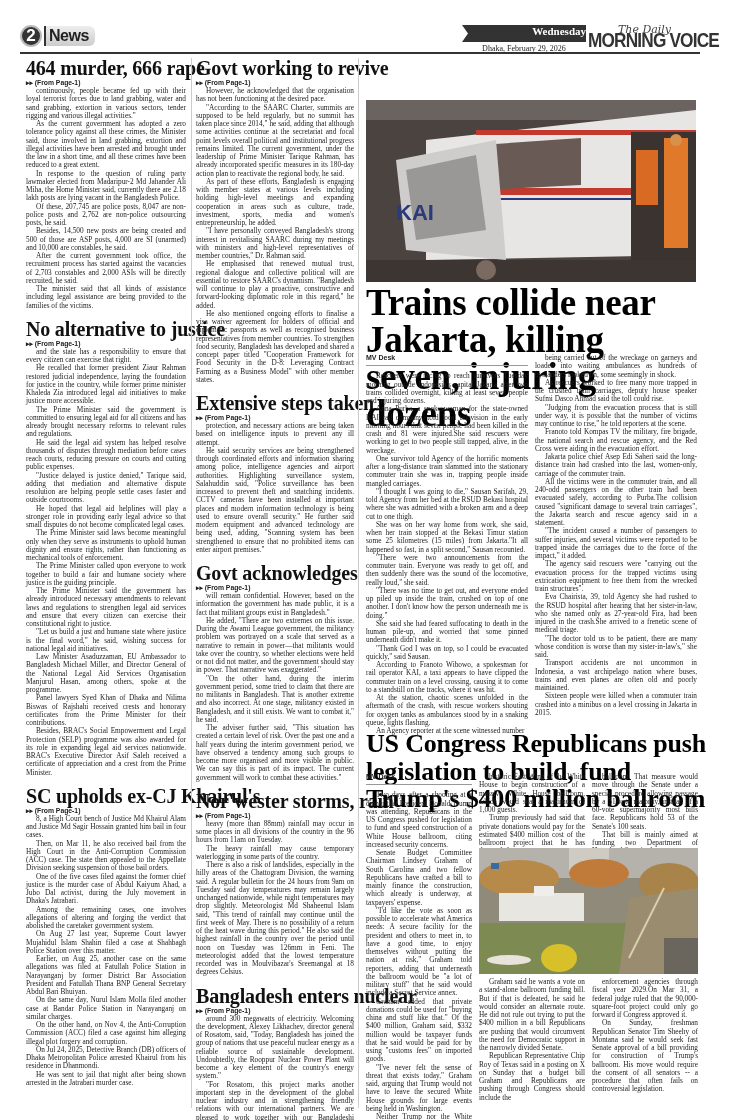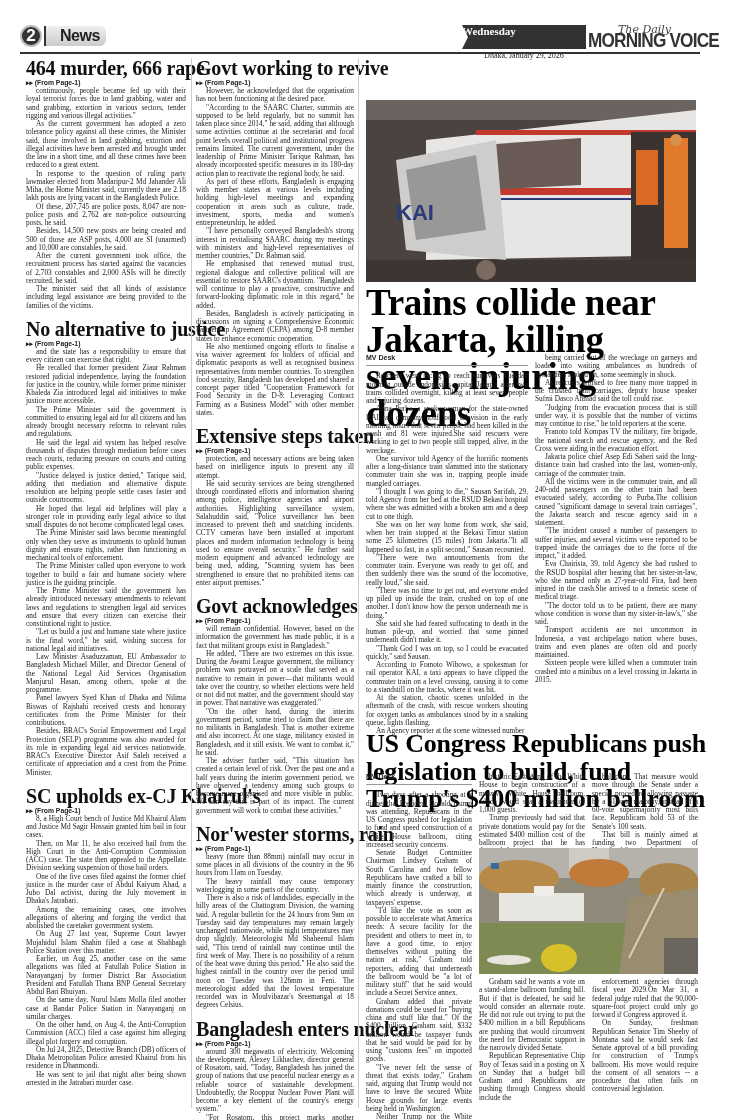--- a/index.html
+++ b/index.html
@@ -1,23 +1,23 @@
 <!DOCTYPE html>
 <html><head>
 <meta charset="utf-8">
 <style>
 *{margin:0;padding:0;box-sizing:border-box;}
 html,body{width:730px;height:1120px;background:#fff;overflow:hidden;}
 body{font-family:"Liberation Serif",serif;color:#222;position:relative;}
 .masthead{position:absolute;left:0;top:0;width:730px;height:52px;}
 .pg{position:absolute;left:20px;top:25px;display:flex;align-items:center;}
 .pgnum{width:22px;height:22px;border-radius:50%;background:#333;border:2px solid #bbb;color:#fff;font-family:"Liberation Sans",sans-serif;font-weight:bold;font-size:17px;display:flex;align-items:center;justify-content:center;}
-.pgsec{margin-left:2px;padding:0 6px 0 14px;height:20px;background:linear-gradient(#eee,#ccc);border-left:2px solid #333;border-radius:0 6px 6px 0;font-family:"Liberation Sans",sans-serif;font-weight:bold;font-size:16px;line-height:20px;color:#222;letter-spacing:-0.5px;}
+.pgsec{margin-left:2px;padding:0 6px 0 3px;height:20px;background:linear-gradient(#eee,#ccc);border-left:2px solid #333;border-radius:0 6px 6px 0;font-family:"Liberation Sans",sans-serif;font-weight:bold;font-size:16px;line-height:20px;color:#222;letter-spacing:-0.5px;}
 .dateblk{position:absolute;left:462px;top:25px;width:124px;}
-.day{background:#333;color:#fff;font-size:11px;font-weight:bold;text-align:left;height:24px;line-height:13px;clip-path:polygon(0 0,100% 0,100% 100%,0 100%,6px 50%);}
+.day{background:#333;color:#fff;font-size:11px;font-weight:bold;text-align:right;height:17px;line-height:13px;clip-path:polygon(0 0,100% 0,100% 100%,0 100%,6px 50%);}
 .date{font-size:8px;text-align:center;color:#222;margin-top:2px;}
 .logo{position:absolute;left:588px;top:24px;width:112px;height:28px;}
 .logo .small{position:absolute;left:30px;top:-1px;font-size:11px;font-style:italic;font-family:"DejaVu Serif",serif;color:#444;}
 .logo .main{position:absolute;left:0;top:4px;font-family:"Liberation Sans",sans-serif;font-weight:900;font-size:21px;color:#333;letter-spacing:-1px;transform:scaleX(0.82);transform-origin:left;white-space:nowrap;}
 .rule{position:absolute;left:20px;top:52px;width:680px;height:2px;background:#333;}
 .col{position:absolute;font-size:7.3px;line-height:8.25px;text-align:justify;}
 .col p{text-indent:10px;}
 h2.hd{font-family:"Liberation Serif",serif;font-weight:bold;font-size:20px;line-height:21px;color:#111;white-space:nowrap;letter-spacing:-0.2px;}
 .from{font-family:"Liberation Sans",sans-serif;font-weight:bold;font-size:6.8px;line-height:8px;color:#222;}
 .art{margin-bottom:9px;}
@@ -29,21 +29,21 @@
 </head>
 <body>
 
 <div class="masthead">
   <div class="pg">
     <div class="pgnum">2</div>
     <div class="pgsec">News</div>
   </div>
   <div class="dateblk">
     <div class="day">Wednesday</div>
-    <div class="date">Dhaka, January 29, 2026</div>
+    <div class="date">Dhaka, February 29, 2026</div>
   </div>
   <div class="logo">
     <span class="small">The Daily</span>
     <span class="main">MORNING VOICE</span>
   </div>
   <div class="rule"></div>
 </div>
 
 <div class="col" id="col1" style="left:26px;top:58px;width:160px;">
   <div class="art">
@@ -77,37 +77,36 @@
   <div class="art">
       <h2 class="hd">SC upholds ex-CJ Khairul's</h2>
       <div class="from">▸▸ (From Page-1)</div>
       <p>8, a High Court bench of Justice Md Khairul Alam and Justice Md Sagir Hossain granted him bail in four cases.</p>
       <p>Then, on Mar 11, he also received bail from the High Court in the Anti-Corruption Commission (ACC) case. The state then appealed to the Appellate Division seeking suspension of those bail orders.</p>
       <p>One of the five cases filed against the former chief justice is the murder case of Abdul Kaiyum Ahad, a Jubo Dal activist, during the July movement in Dhaka's Jatrabari.</p>
       <p>Among the remaining cases, one involves allegations of altering and forging the verdict that abolished the caretaker government system.</p>
       <p>On Aug 27 last year, Supreme Court lawyer Mujahidul Islam Shahin filed a case at Shahbagh Police Station over this matter.</p>
       <p>Earlier, on Aug 25, another case on the same allegations was filed at Fatullah Police Station in Narayanganj by former District Bar Association President and Fatullah Thana BNP General Secretary Abdul Bari Bhuiyan.</p>
       <p>On the same day, Nurul Islam Molla filed another case at Bandar Police Station in Narayanganj on similar charges.</p>
-      <p>On the other hand, on Aug 4, the Anti-Corruption Commission (ACC) filed a case against him alleging illegal plot forgery and corruption.</p>
+      <p>On the other hand, on Nov 4, the Anti-Corruption Commission (ACC) filed a case against him alleging illegal plot forgery and corruption.</p>
       <p>On Jul 24, 2025, Detective Branch (DB) officers of Dhaka Metropolitan Police arrested Khairul from his residence in Dhanmondi.</p>
       <p>He was sent to jail that night after being shown arrested in the Jatrabari murder case.</p>
     </div>
 </div>
 <div class="vline" style="left:191px;top:58px;height:1050px;"></div>
 
 <div class="col" id="col2" style="left:196px;top:58px;width:158px;">
   <div class="art">
       <h2 class="hd">Govt working to revive</h2>
       <div class="from">▸▸ (From Page-1)</div>
       <p>However, he acknowledged that the organisation has not been functioning at the desired pace.</p>
       <p>"According to the SAARC Charter, summits are supposed to be held regularly, but no summit has taken place since 2014," he said, adding that although some activities continue at the secretariat and focal point levels overall political and institutional progress remains limited. The current government, under the leadership of Prime Minister Tarique Rahman, has already incorporated specific measures in its 180-day action plan to reactivate the regional body, he said.</p>
       <p>As part of these efforts, Bangladesh is engaging with member states at various levels including holding high-level meetings and expanding cooperation in areas such as culture, trade, investment, sports, media and women's entrepreneurship, he added.</p>
       <p>"I have personally conveyed Bangladesh's strong interest in revitalising SAARC during my meetings with ministers and high-level representatives of member countries," Dr. Rahman said.</p>
       <p>He emphasised that renewed mutual trust, regional dialogue and collective political will are essential to restore SAARC's dynamism. "Bangladesh will continue to play a proactive, constructive and forward-looking diplomatic role in this regard," he added.</p>
-      <p>Besides, Bangladesh is actively participating in discussions on signing a Comprehensive Economic Partnership Agreement (CEPA) among D-8 member states to enhance economic cooperation.</p>
       <p>He also mentioned ongoing efforts to finalise a visa waiver agreement for holders of official and diplomatic passports as well as recognised business representatives from member countries. To strengthen food security, Bangladesh has developed and shared a concept paper titled "Cooperation Framework for Food Security in the D-8: Leveraging Contract Farming as a Business Model" with other member states.</p>
     </div>
   <div class="art">
       <h2 class="hd">Extensive steps taken</h2>
       <div class="from">▸▸ (From Page-1)</div>
       <p>protection, and necessary actions are being taken based on intelligence inputs to prevent any ill attempt.</p>
       <p>He said security services are being strengthened through coordinated efforts and information sharing among police, intelligence agencies and airport authorities. Highlighting surveillance system, Salahuddin said, "Police surveillance has been increased to prevent theft and snatching incidents. CCTV cameras have been installed at important places and modern information technology is being used to ensure overall security." He further said modern equipment and advanced technology are being used, adding, "Scanning system has been strengthened to ensure that no prohibited items can enter airport premises."</p>
     </div>
   <div class="art">
       <h2 class="hd">Govt acknowledges</h2>
@@ -175,20 +174,21 @@
 </div>
 <div class="col" style="left:535px;top:354px;width:162px;">
   <div>
       <p>being carried out of the wreckage on garneys and loaded into waiting ambulances as hundreds of bystanders looked on, some seemingly in shock.</p>
       <p>As rescuers worked to free many more trapped in the crushed train carriages, deputy house speaker Sufmi Dasco Ahmad said the toll could rise.</p>
       <p>"Judging from the evacuation process that is still under way, it is possible that the number of victims may continue to rise," he told reporters at the scene.</p>
       <p>Franoto told Kompas TV the military, fire brigade, the national search and rescue agency, and the Red Cross were aiding in the evacuation effort.</p>
       <p>Jakarta police chief Asep Edi Saheri said the long-distance train had crashed into the last, women-only, carriage of the commuter train.</p>
       <p>All the victims were in the commuter train, and all 240-odd passengers on the other train had been evacuated safely, according to Purba.The collision caused "significant damage to several train carriages", the Jakarta search and rescue agency said in a statement.</p>
       <p>"The incident caused a number of passengers to suffer injuries, and several victims were reported to be trapped inside the carriages due to the force of the impact," it added.</p>
+      <p>The agency said rescuers were "carrying out the evacuation process for the trapped victims using extrication equipment to free them from the wrecked train structures".</p>
       <p>Eva Chairista, 39, told Agency she had rushed to the RSUD hospital after hearing that her sister-in-law, who she named only as 27-year-old Fira, had been injured in the crash.She arrived to a frenetic scene of medical triage.</p>
       <p>"The doctor told us to be patient, there are many whose condition is worse than my sister-in-law's," she said.</p>
       <p>Transport accidents are not uncommon in Indonesia, a vast archipelago nation where buses, trains and even planes are often old and poorly maintained.</p>
       <p>Sixteen people were killed when a commuter train crashed into a minibus on a level crossing in Jakarta in 2015.</p>
     </div>
 </div>
 
 <div class="big" style="left:366px;top:688px;width:340px;font-size:26px;line-height:27.5px;letter-spacing:-0.2px;">US Congress Republicans push legislation to build, fund Trump's $400 million ballroom</div>
 
 <div class="col" style="left:366px;top:773px;width:106px;">

